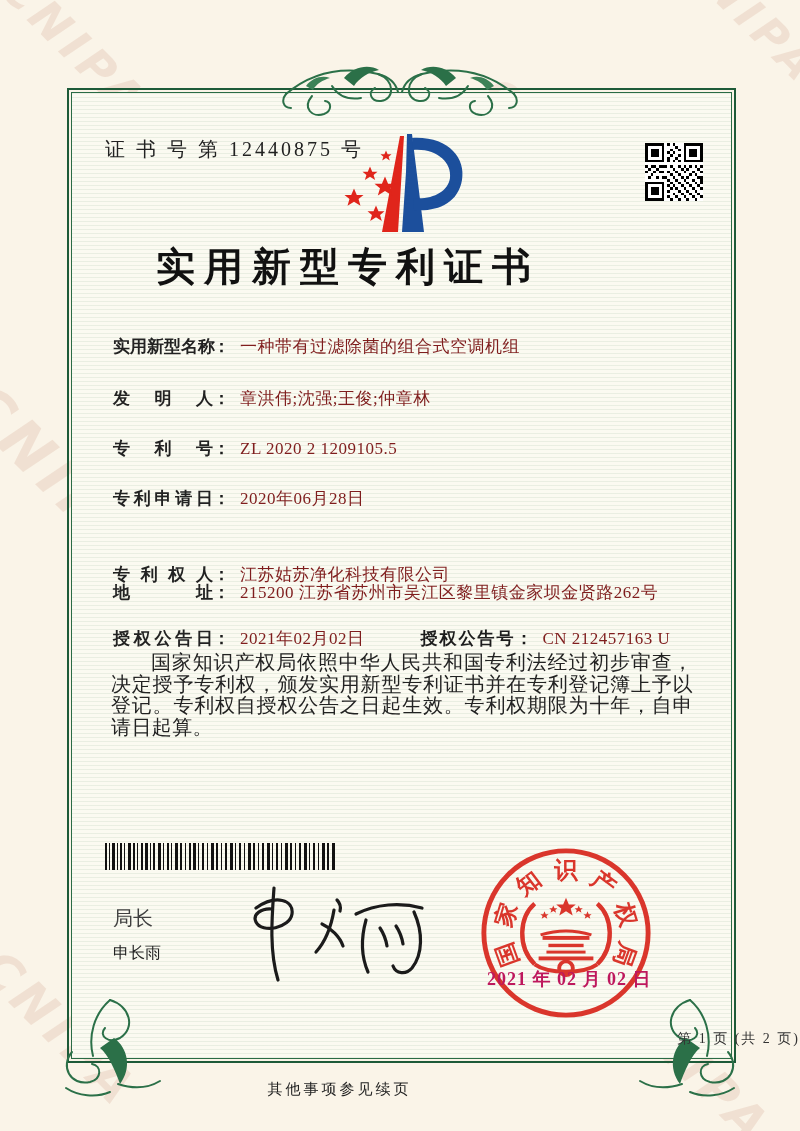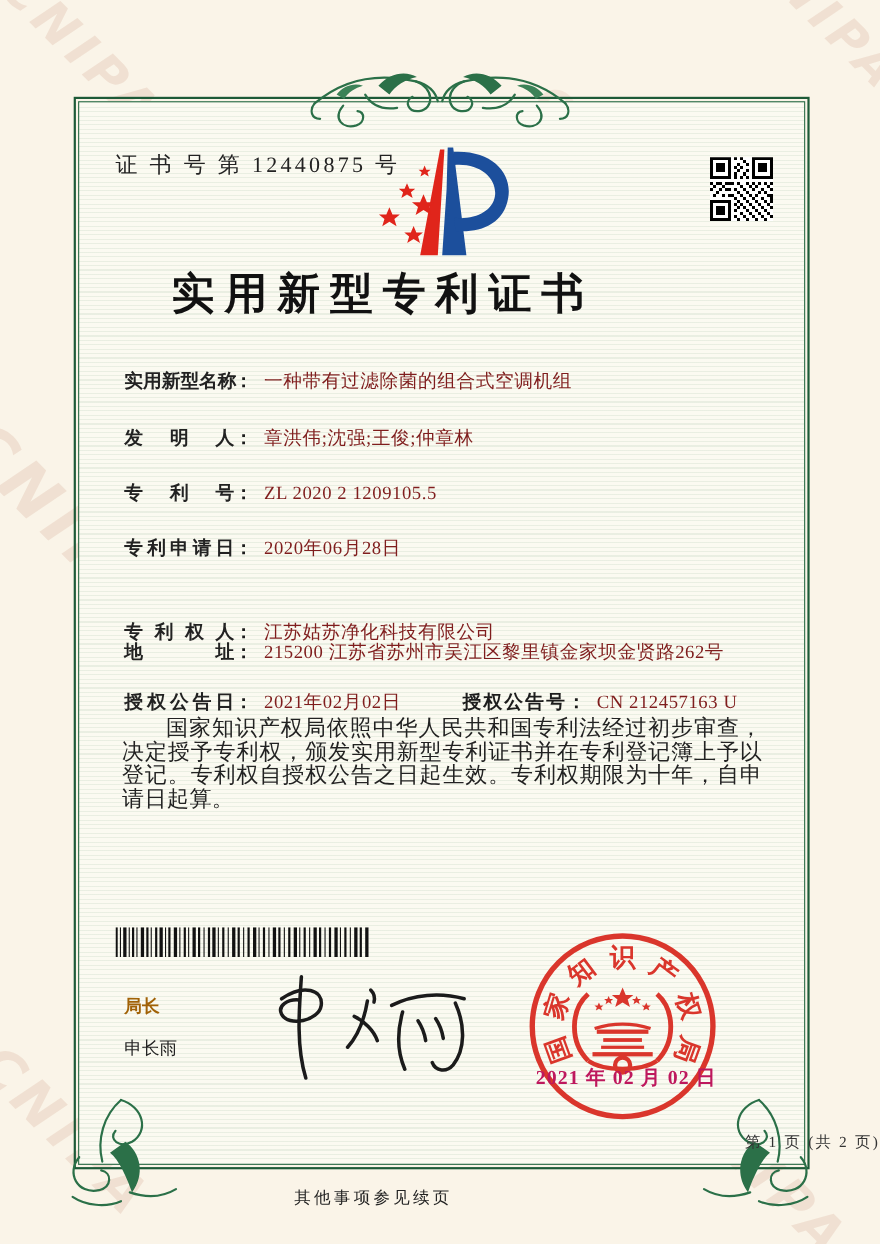--- a/index.html
+++ b/index.html
@@ -54,22 +54,22 @@
   
   .paras{
     position:absolute;left:111px;top:652px;width:582px;
     font-size:20px;line-height:21.5px;color:#222;letter-spacing:0.4px;
     text-align:justify;
   }
   .paras p{margin:0;text-indent:2em;}
   
   .barcode{position:absolute;left:105px;top:843px;}
   .signer-title{
-    position:absolute;left:113px;top:905px;font-size:16px;
-    font-family:"Liberation Sans","DejaVu Sans",sans-serif;color:#a16207;font-weight:bold;
+    position:absolute;left:113px;top:905px;font-size:20px;
+    font-family:"Liberation Sans","DejaVu Sans",sans-serif;color:#404040;
   }
   .signer-name{
     position:absolute;left:113px;top:943px;font-size:16px;
     font-family:"Liberation Sans","DejaVu Sans",sans-serif;color:#222;
   }
   .sig{position:absolute;left:228px;top:876px;}
   .seal{position:absolute;left:478px;top:845px;opacity:0.93;}
   .seal-date{
     position:absolute;left:487px;top:967px;width:150px;
     font-size:18px;font-weight:600;color:#be185d;letter-spacing:1px;

